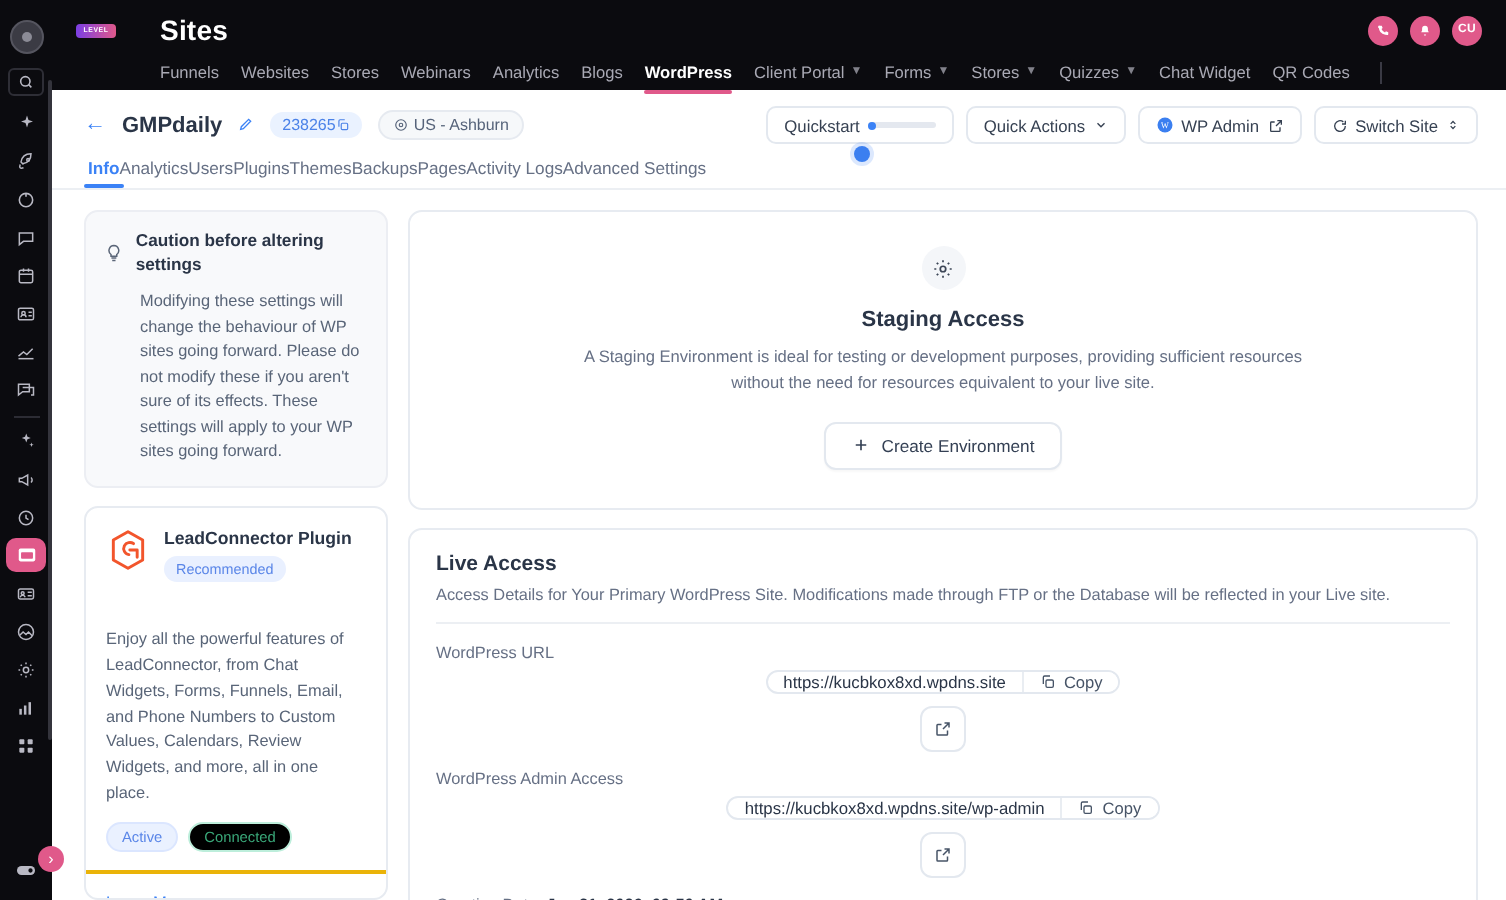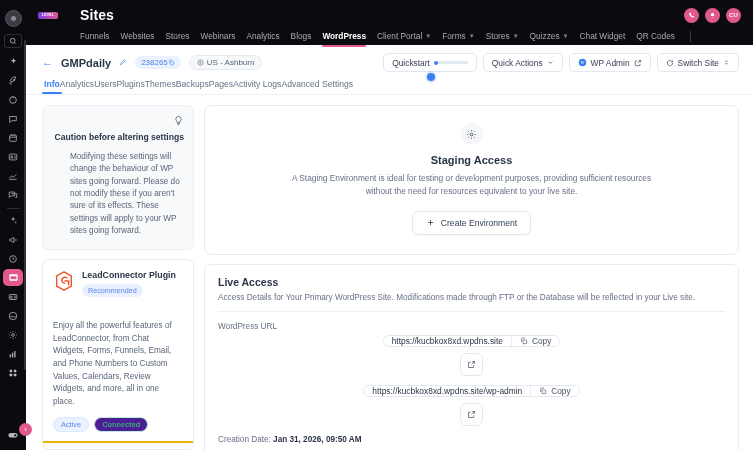--- a/index.html
+++ b/index.html
@@ -114,40 +114,40 @@
     background: #3b82f6; border-radius: 2px;
   }
 
   
   .content { flex: 1; display: flex; gap: 10px; padding: 10px 14px 0 16px; background: #fff; overflow: hidden; }
   .col-left { width: 152px; flex: 0 0 152px; display: flex; flex-direction: column; gap: 9px; }
   .col-right { flex: 1; display: flex; flex-direction: column; gap: 9px; min-width: 0; }
 
   .card { border: 1px solid #e7ebf1; border-radius: 7px; background: #fff; }
   .caution-card { background: #f8f9fb; border-color: #eceef3; padding: 9px 9px 11px 9px; }
-  .caution-head { display: flex; gap: 6px; align-items: flex-end; flex-direction: column; }
+  .caution-head { display: flex; gap: 6px; align-items: center; }
   .caution-title { font-size: 8.6px; font-weight: 700; color: #2a3547; line-height: 1.35; }
   .caution-body { font-size: 8.2px; color: #596578; line-height: 1.52; margin-top: 7px; padding-left: 18px; }
 
   .lc-card { padding: 0; overflow: hidden; }
   .lc-top { padding: 10px 10px 9px; }
   .lc-head { display: flex; gap: 7px; align-items: flex-start; }
   .lc-logo { width: 22px; height: 22px; flex: 0 0 22px; }
   .lc-name { font-size: 8.8px; font-weight: 700; color: #2a3547; }
   .badge-rec {
     display: inline-block; margin-top: 4px; background: #e9f0ff; color: #5a86e8;
     font-size: 7.2px; padding: 2px 6px; border-radius: 8px;
   }
   .lc-desc { font-size: 8.2px; color: #596578; line-height: 1.55; margin-top: 23px; }
   .lc-badges { display: flex; gap: 5px; margin-top: 8px; }
   .pill {
     font-size: 7.4px; padding: 2px 7px; border-radius: 8px; border: 1px solid transparent; white-space: nowrap;
   }
   .pill-active { background: #eaf1ff; color: #5a86e8; border-color: #dbe6ff; }
-  .pill-connected { background: #4c1d95; color: #3aa879; border-color: #bdeedb; font-weight: bold; }
+  .pill-connected { background: #000000; color: #3aa879; border-color: #bdeedb; }
   .lc-foot { border-top: 2px solid #eab308; padding: 8px 10px 9px; }
   .link { color: #3b82f6; font-size: 8.3px; }
 
   
   .staging { padding: 17px 14px 19px; text-align: center; }
   .gear-circle {
     width: 22px; height: 22px; border-radius: 50%; background: #f4f6f9;
     margin: 0 auto 9px; display: flex; align-items: center; justify-content: center; color: #3c4656;
   }
   .staging-title { font-size: 11px; font-weight: 700; color: #2a3547; }
@@ -538,20 +538,21 @@
               </div>
             </div>
             <div class="ext-btn">
               <svg width="9" height="9" viewBox="0 0 24 24" fill="none" stroke="currentColor" stroke-width="2">
                   <path d="M14 4h6v6M20 4l-8 8"></path>
                   <path d="M18 14v5a1 1 0 01-1 1H5a1 1 0 01-1-1V7a1 1 0 011-1h5"></path>
                 </svg>
             </div>
           </div>
 
+          <div class="field-label">WordPress Admin Access</div>
           <div class="field-row">
             <div class="input-wrap">
               <div class="input-val">https://kucbkox8xd.wpdns.site/wp-admin</div>
               <div class="copy-btn">
                 <svg width="8" height="8" viewBox="0 0 24 24" fill="none" stroke="currentColor" stroke-width="2">
                     <rect x="9" y="9" width="11" height="11" rx="2"></rect>
                     <path d="M5 15V5a2 2 0 012-2h8"></path>
                   </svg>
                 <span>Copy</span>
               </div>

